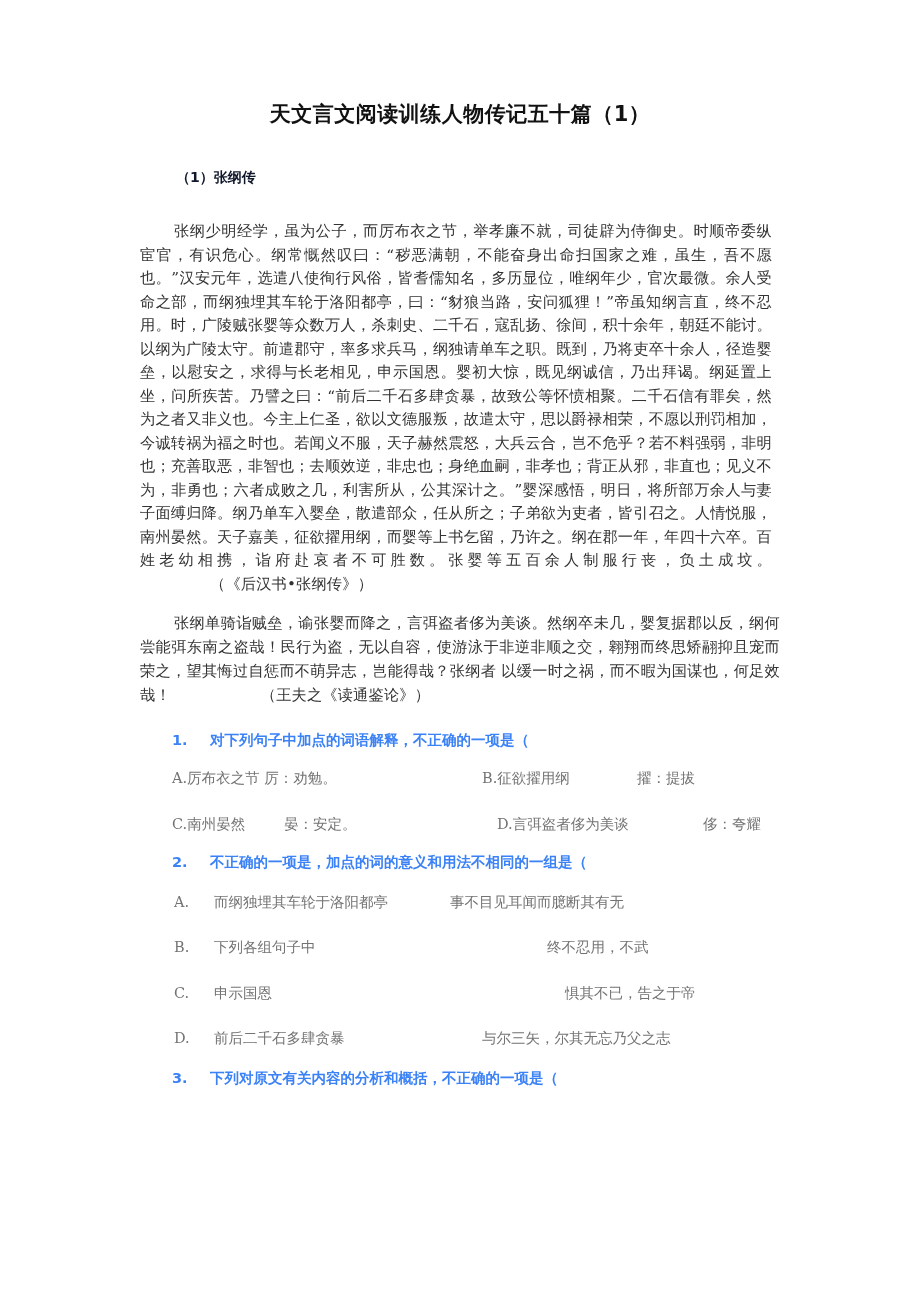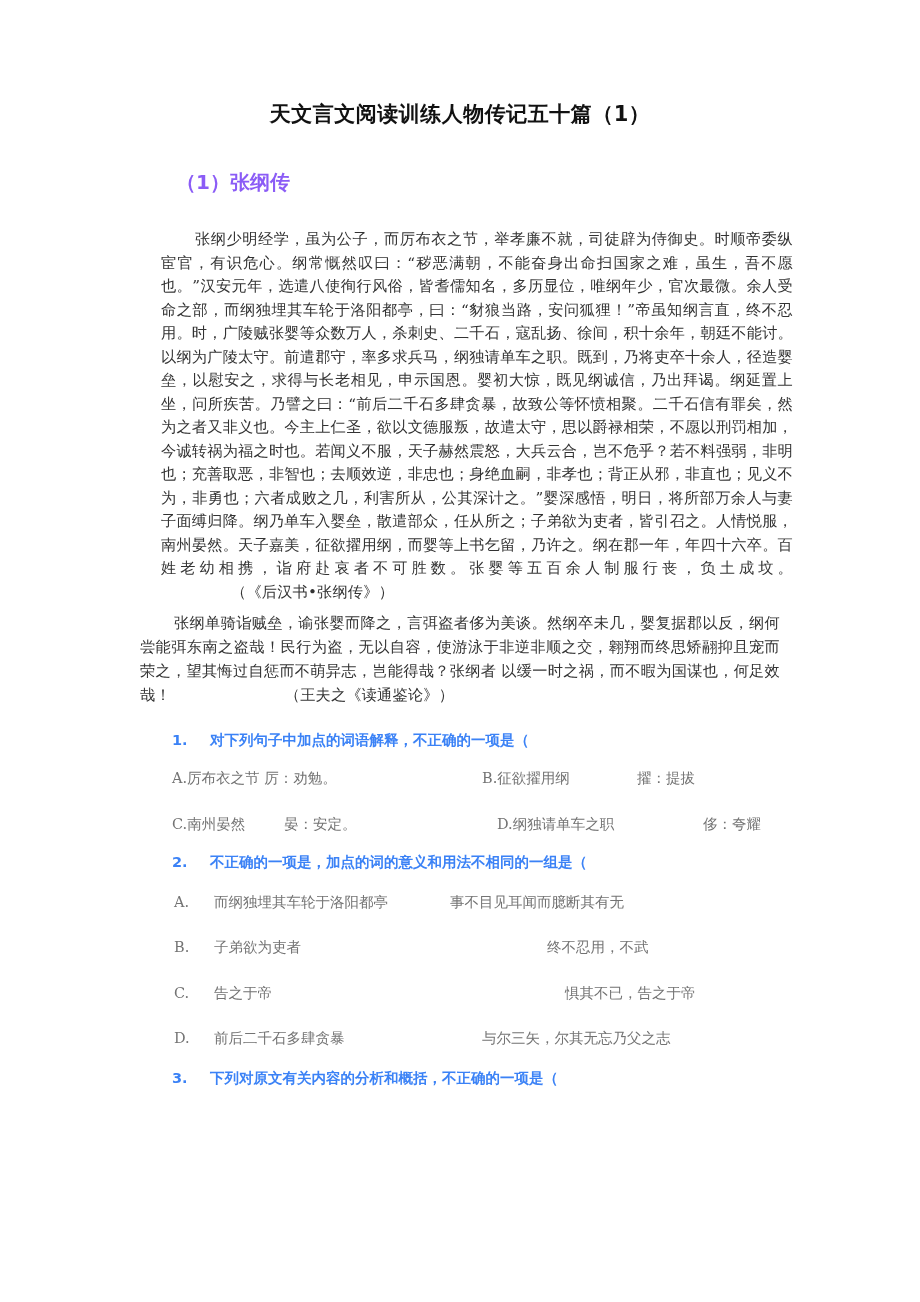--- a/index.html
+++ b/index.html
@@ -1,28 +1,28 @@
 <!DOCTYPE html>
 <html><head>
 <meta charset="utf-8">
 <style>
   html, body { margin: 0; padding: 0; background: #ffffff; }
   body { width: 920px; height: 1302px; position: relative; overflow: hidden;
          font-family: "DejaVu Serif", "Liberation Serif", serif; color: #2b2b2b; }
   .title { position: absolute; top: 100px; left: 0; width: 920px; text-align: center;
            font-family: "DejaVu Sans", "Liberation Sans", sans-serif; font-weight: bold;
            font-size: 21px; color: #111; letter-spacing: 0.5px; }
-  .section { position: absolute; top: 169px; left: 176px; font-size: 20px;
-             font-family: "DejaVu Sans", "Liberation Sans", sans-serif; font-weight: bold; color: #8b5cf6; }
+  .section { position: absolute; top: 169px; left: 176px; font-size: 14px;
+             font-family: "DejaVu Sans", "Liberation Sans", sans-serif; font-weight: bold; color: #0f172a; }
   .para { position: absolute; left: 140px; width: 632px; font-size: 15.2px; line-height: 23.5px;
           text-indent: 34px; text-align: justify; color: #333; letter-spacing: 0.2px; }
-  .p1 { top: 228px; margin-left: 21px; }
+  .p1 { top: 220px; }
   .p2 { top: 611px; line-height: 24px; width: 640px; }
   .src { display: inline-block; margin-left: 70px; text-indent: 0; }
-  .src2 { display: inline-block; margin-left: 114px; text-indent: 0; }
+  .src2 { display: inline-block; margin-left: 90px; text-indent: 0; }
   .q { position: absolute; left: 172px; font-family: "DejaVu Sans", "Liberation Sans", sans-serif;
        font-weight: bold; font-size: 14.5px; color: #3b82f6; }
   .q .num { display: inline-block; width: 38px; }
   .opt { position: absolute; font-size: 14.5px; color: #737373; }
   .optlabel { display: inline-block; width: 40px; }
 </style>
 </head>
 <body>
 
 <div class="title">天文言文阅读训练人物传记五十篇（1）</div>
@@ -33,30 +33,30 @@
 <div class="para p2"><span>张纲单骑诣贼垒，谕张婴而降之，言弭盗者侈为美谈。然纲卒未几，婴复据郡以反，纲何尝能弭东南之盗哉！民行为盗，无以自容，使游泳于非逆非顺之交，翱翔而终思矫翮抑且宠而荣之，望其悔过自惩而不萌异志，岂能得哉？张纲者 以缓一时之祸，而不暇为国谋也，何足效哉！</span><span class="src2">（王夫之《读通鉴论》）</span></div>
 
 <div class="q" style="top:731px">
   <span class="num">1.</span><span>对下列句子中加点的词语解释，不正确的一项是（</span>
 </div>
 <div class="opt" style="top:769px;left:172px"><span>A.</span><span>厉布衣之节</span> <span>厉：劝勉。</span></div>
 <div class="opt" style="top:769px;left:482px"><span>B.</span><span>征欲擢用纲</span></div>
 <div class="opt" style="top:769px;left:637px">擢：提拔</div>
 <div class="opt" style="top:815px;left:172px"><span>C.</span><span>南州晏然</span></div>
 <div class="opt" style="top:815px;left:284px">晏：安定。</div>
-<div class="opt" style="top:815px;left:497px"><span>D.</span><span>纲独请单车之职</span></div>
+<div class="opt" style="top:815px;left:497px"><span>D.</span><span>言弭盗者侈为美谈</span></div>
 <div class="opt" style="top:815px;left:703px">侈：夸耀</div>
 
 <div class="q" style="top:853px">
   <span class="num">2.</span><span>不正确的一项是，加点的词的意义和用法不相同的一组是（</span>
 </div>
 <div class="opt" style="top:893px;left:174px"><span class="optlabel">A.</span><span>而纲独埋其车轮于洛阳都亭</span></div>
 <div class="opt" style="top:893px;left:450px">事不目见耳闻而臆断其有无</div>
-<div class="opt" style="top:938px;left:174px"><span class="optlabel">B.</span><span>子弟欲为吏者</span></div>
+<div class="opt" style="top:938px;left:174px"><span class="optlabel">B.</span><span>下列各组句子中</span></div>
 <div class="opt" style="top:938px;left:547px">终不忍用，不武</div>
-<div class="opt" style="top:984px;left:174px"><span class="optlabel">C.</span><span>告之于帝</span></div>
+<div class="opt" style="top:984px;left:174px"><span class="optlabel">C.</span><span>申示国恩</span></div>
 <div class="opt" style="top:984px;left:565px">惧其不已，告之于帝</div>
 <div class="opt" style="top:1029px;left:174px"><span class="optlabel">D.</span><span>前后二千石多肆贪暴</span></div>
 <div class="opt" style="top:1029px;left:482px">与尔三矢，尔其无忘乃父之志</div>
 
 <div class="q" style="top:1069px">
   <span class="num">3.</span><span>下列对原文有关内容的分析和概括，不正确的一项是（</span>
 </div>
 
 </body></html>

